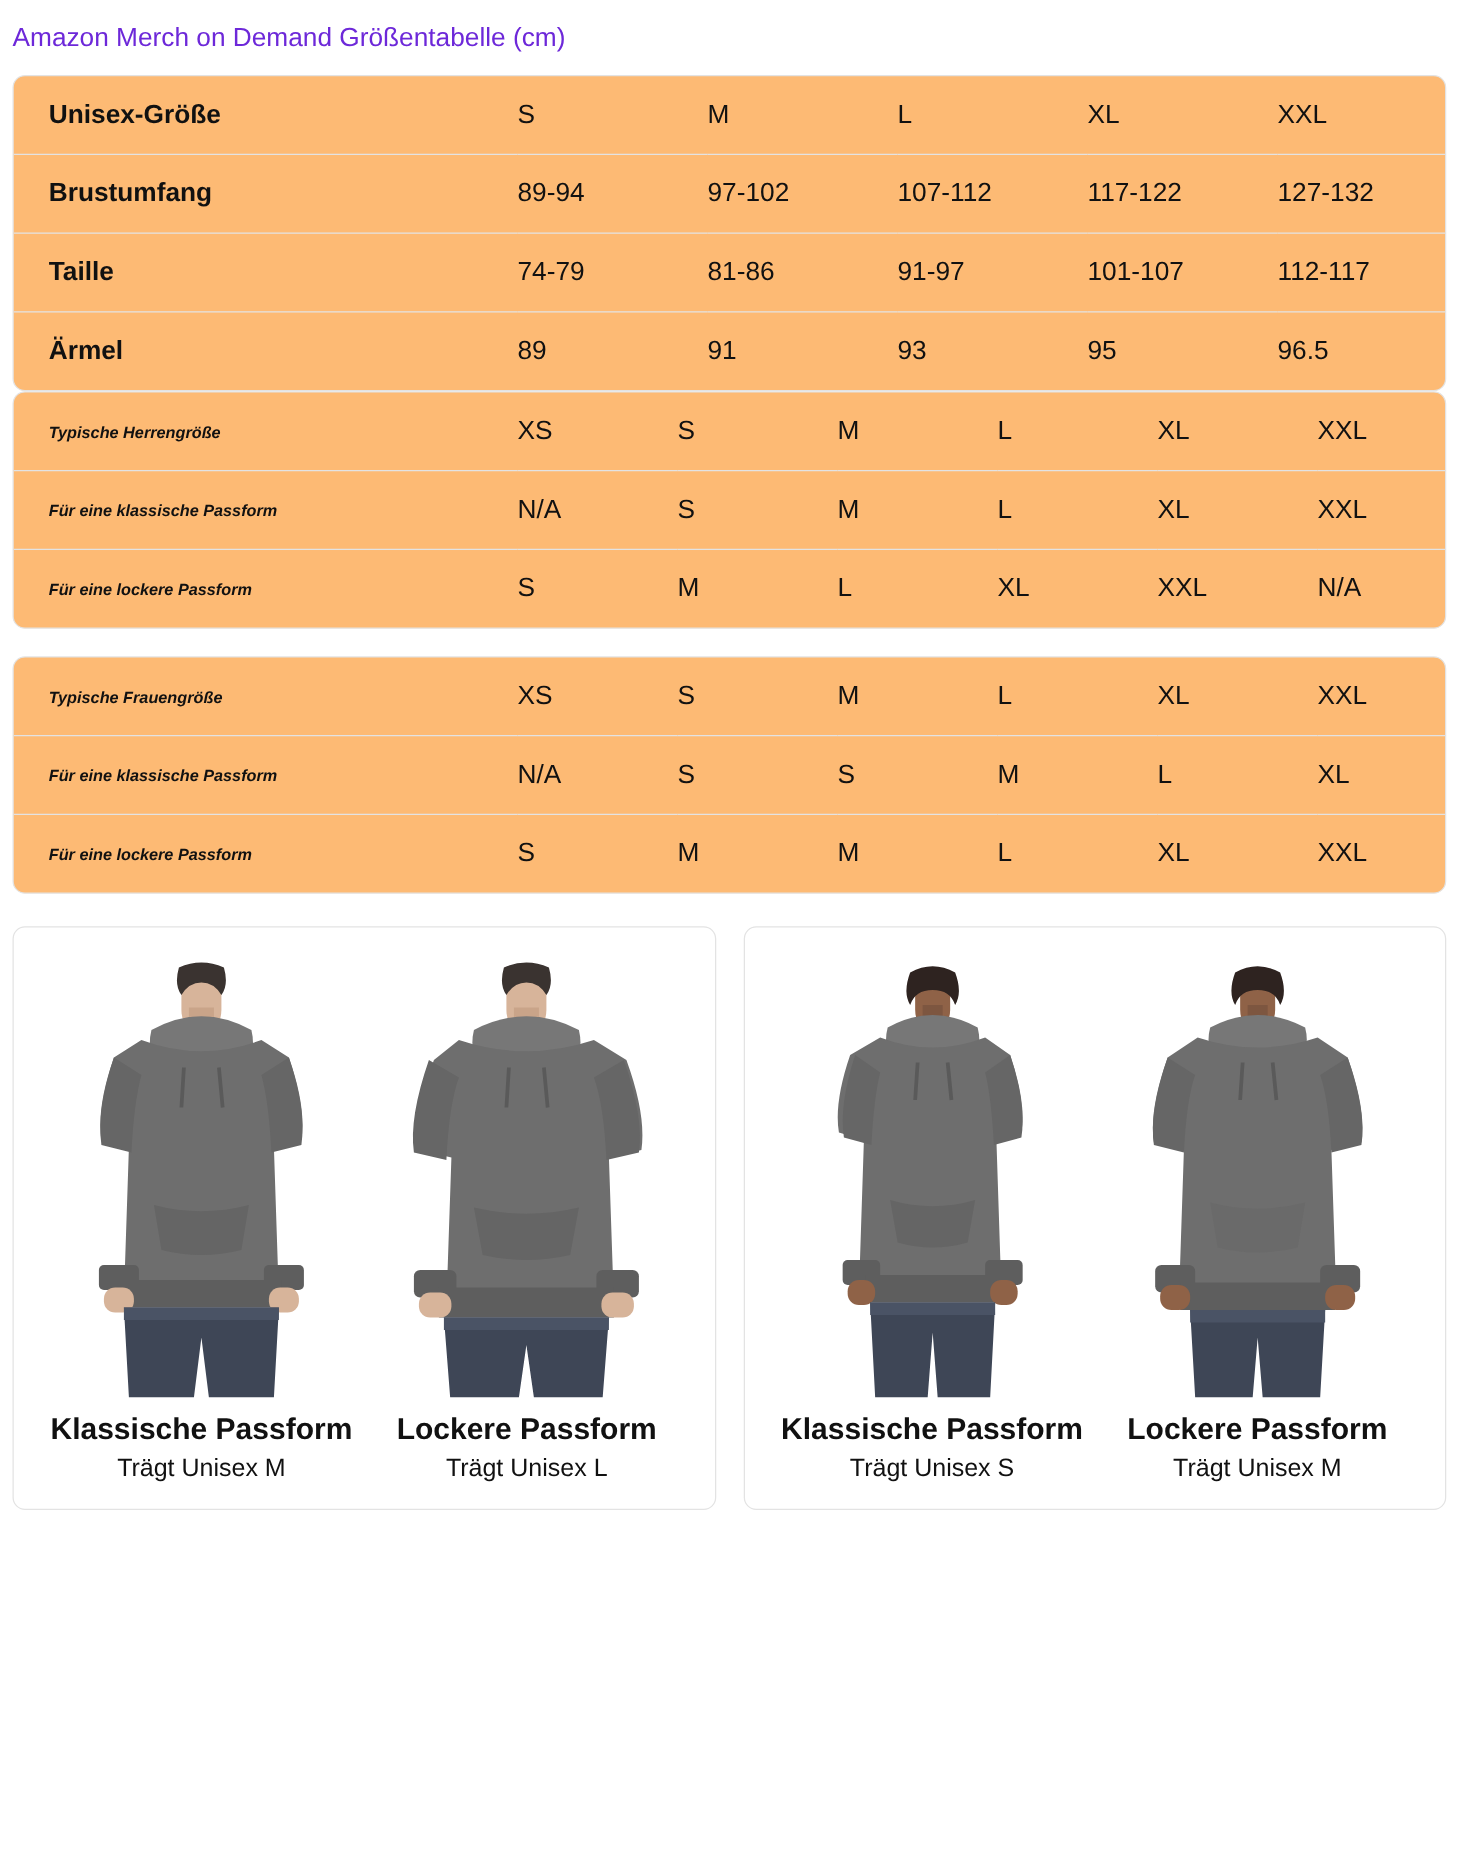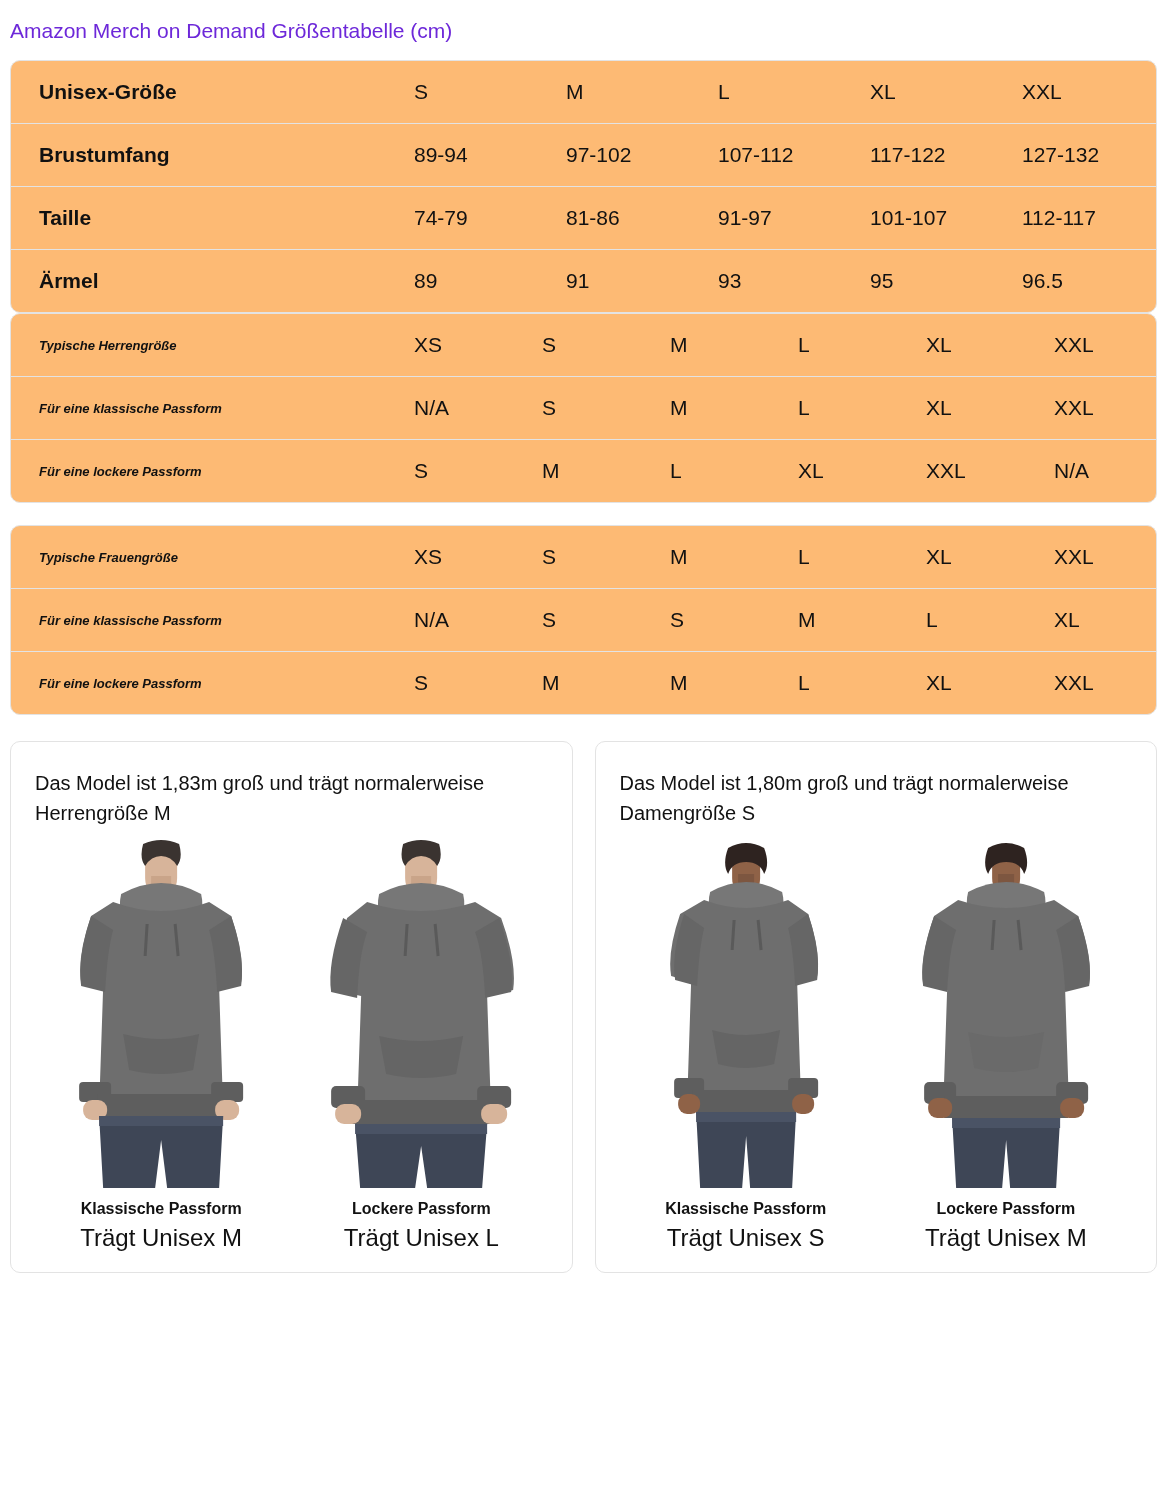--- a/index.html
+++ b/index.html
@@ -118,28 +118,28 @@
     display: flex;
     flex-direction: column;
     align-items: center;
   }
   .fig-art {
     width: 100%;
     height: 350px;
     display: block;
   }
   .fit-name {
-    font-size: 16px;
+    font-size: 24px;
     font-weight: bold;
     color: #111111;
     margin-top: 12px;
     text-align: center;
   }
   .fit-sub {
-    font-size: 24px;
+    font-size: 20px;
     font-weight: 400;
     color: #111111;
     margin-top: 6px;
     text-align: center;
   }
 </style>
 </head>
 <body>
 
 <div class="page">
@@ -253,21 +253,20 @@
           <td class="val">XL</td>
           <td class="val">XXL</td>
         </tr>
       </tbody>
     </table>
   </div>
 
   <div class="models-row">
 
     <div class="model-card">
-      <div class="model-caption">Das Model ist 1,83m groß und trägt normalerweise Herrengröße M</div>
       <div class="figures">
 
         <div class="figure">
           <svg class="fig-art" viewBox="0 0 240 350">
 
             <path d="M104 10 h32 v30 a16 20 0 0 1 -32 0 z" fill="#d7b49a"></path>
             <path d="M102 6 q18 -8 36 0 q4 14 -2 22 q-6 -10 -16 -10 q-10 0 -16 10 q-6 -8 -2 -22 z" fill="#3a3330"></path>
 
             <rect x="110" y="38" width="20" height="18" fill="#c9a489"></rect>
 
@@ -318,21 +317,20 @@
             <rect x="54" y="286" width="132" height="10" fill="#4a5365"></rect>
           </svg>
           <div class="fit-name">Lockere Passform</div>
           <div class="fit-sub">Trägt Unisex L</div>
         </div>
 
       </div>
     </div>
 
     <div class="model-card">
-      <div class="model-caption">Das Model ist 1,80m groß und trägt normalerweise Damengröße S</div>
       <div class="figures">
 
         <div class="figure">
           <svg class="fig-art" viewBox="0 0 240 350">
             <path d="M106 12 h28 v28 a14 18 0 0 1 -28 0 z" fill="#8f6247"></path>
             <path d="M102 10 q18 -10 36 0 q6 16 0 26 q-4 -12 -18 -12 q-14 0 -18 12 q-6 -10 0 -26 z" fill="#2e2320"></path>
             <rect x="112" y="36" width="16" height="18" fill="#7d5640"></rect>
             <path d="M84 54 q36 -20 72 0 q6 24 -15 33 q-21 9 -42 0 q-21 -9 -15 -33 z" fill="#777777"></path>
             <path d="M78 62 q42 16 84 0 l20 14 q13 38 9 62 l-20 6 l4 122 q-56 12 -114 0 l4 -122 l-20 -6 q-4 -24 9 -62 z" fill="#6e6e6e"></path>
             <path d="M58 76 q-13 40 -9 66 l22 6 q2 -38 7 -58 z" fill="#666666"></path>

